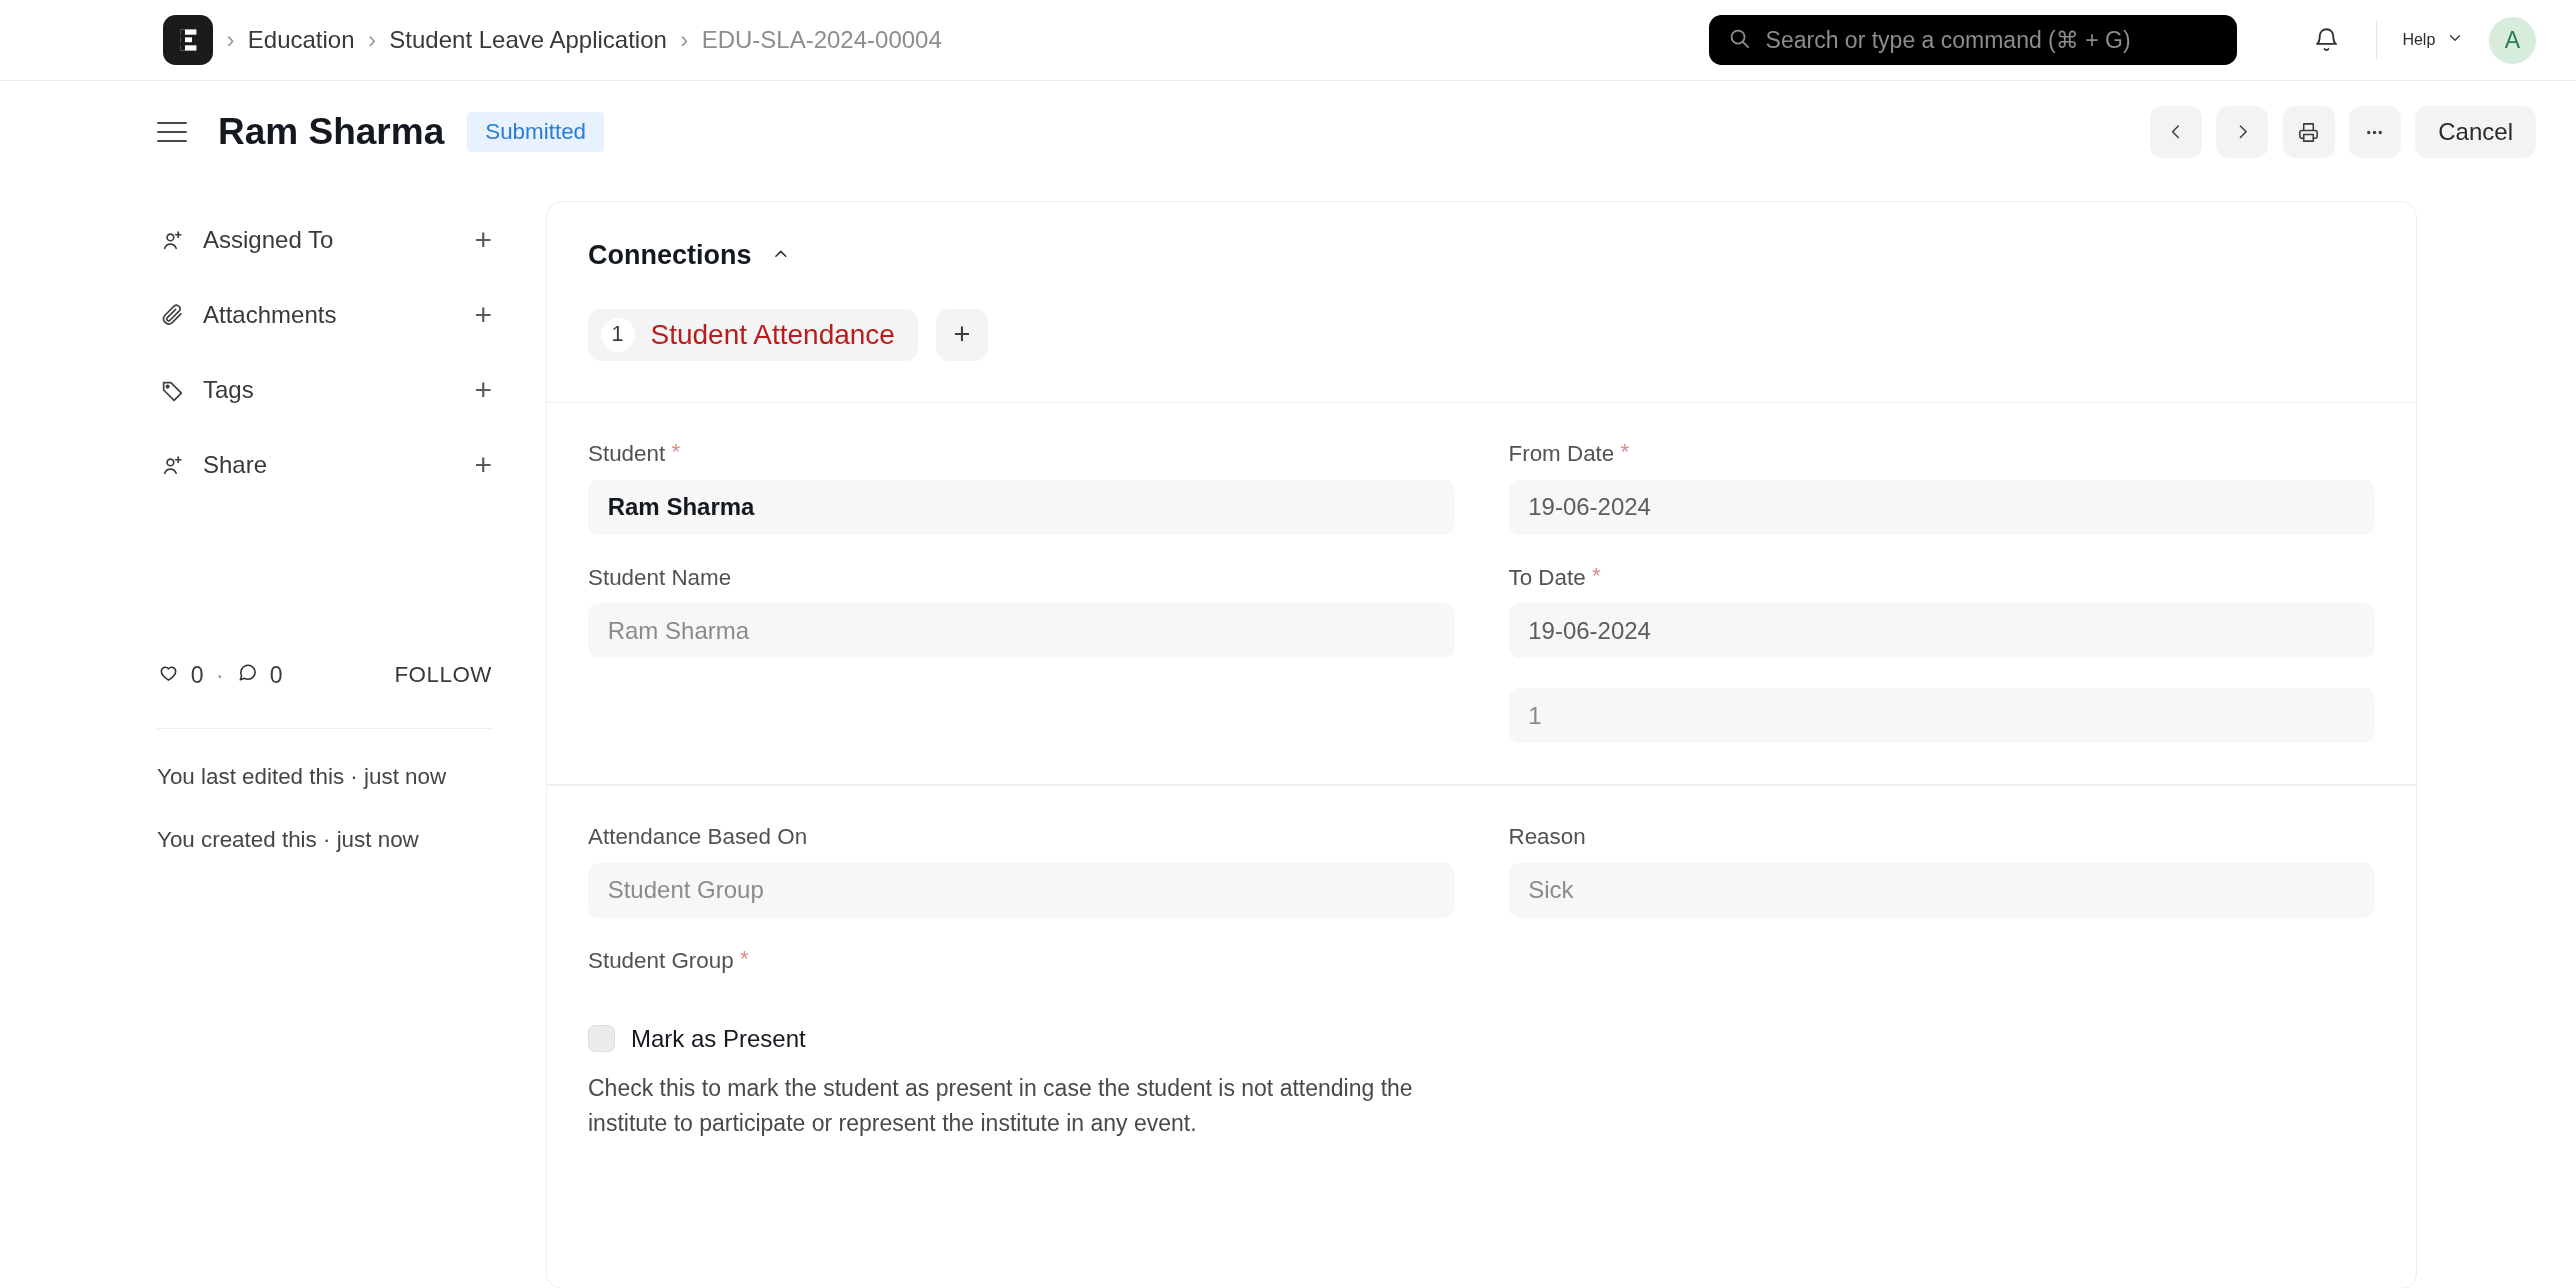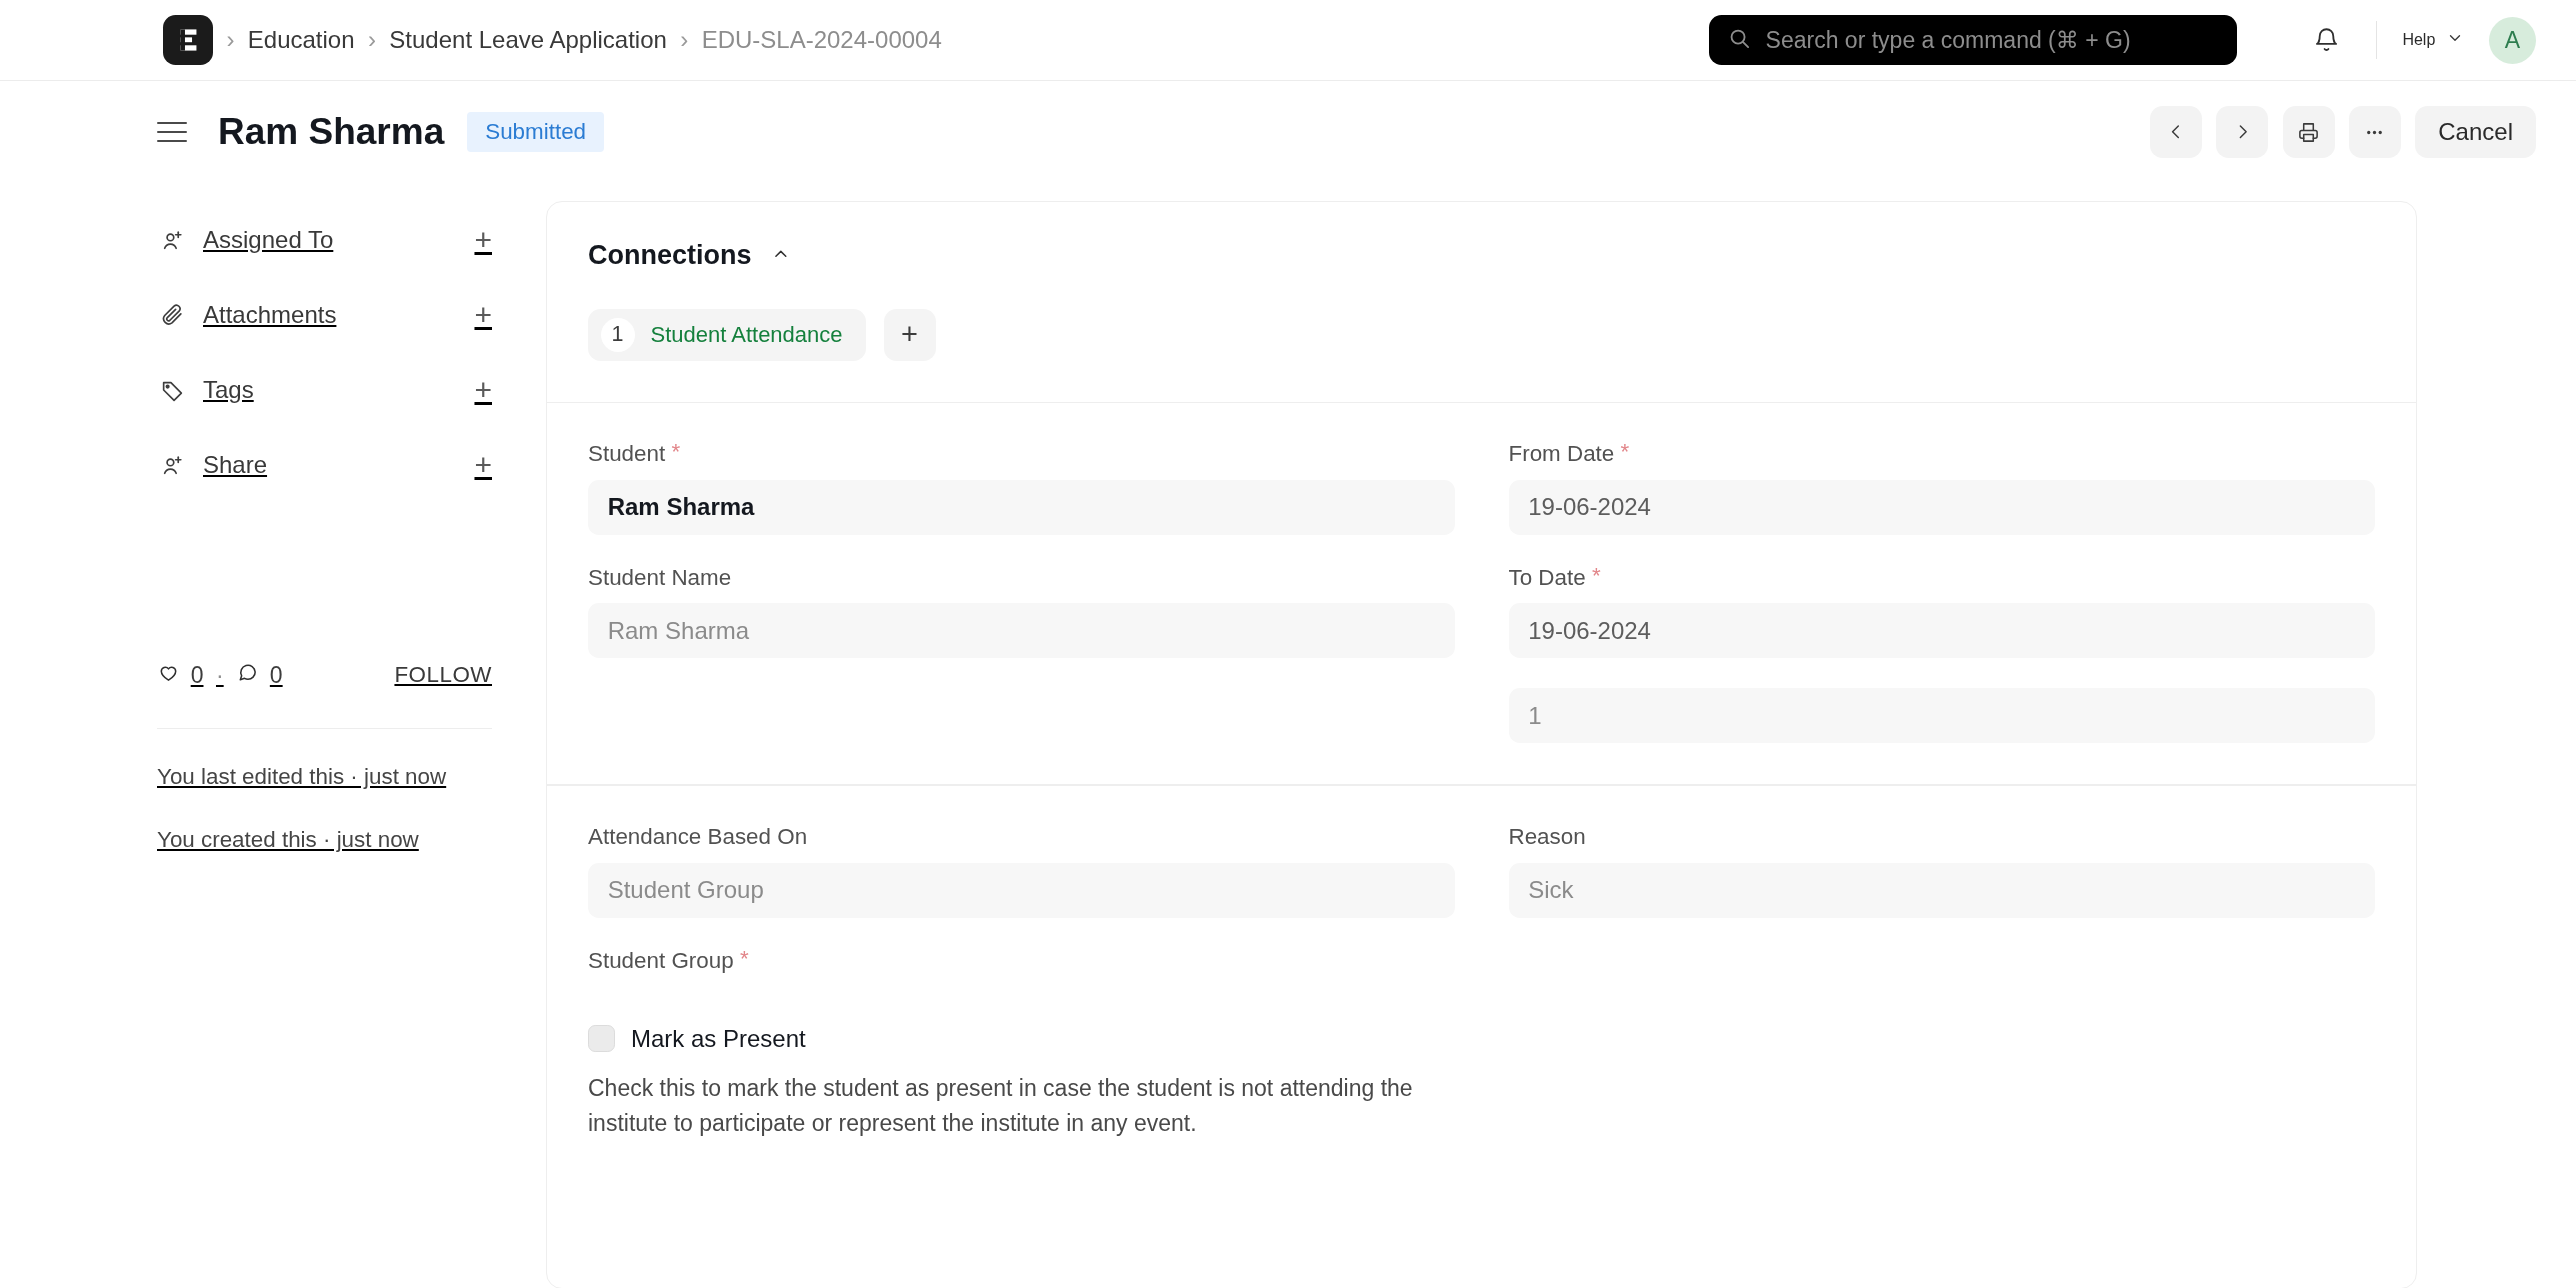--- a/index.html
+++ b/index.html
@@ -87,21 +87,21 @@
     background: #f3f3f3; border: none;
     display:flex; align-items:center; justify-content:center;
     color: #3b3b3b; cursor: pointer;
   }
   .tb-btn.text { padding: 0 23px; font-size: 24px; font-family: inherit; color:#2a2a2a;}
 
   
   .body-wrap { display: flex; padding: 0 40px 0 0; height: calc(1288px - 170px); }
 
   
-  .sidebar { width: 546px; flex: 0 0 546px; padding: 32px 54px 4px 157px; text-decoration: underline; }
+  .sidebar { width: 546px; flex: 0 0 546px; padding: 32px 54px 4px 157px; }
   .side-item {
     display: flex; align-items: center;
     height: 75px; cursor: pointer;
   }
   .side-ico { width: 30px; display:flex; align-items:center; justify-content:center; flex:0 0 auto;}
   .side-label { font-size: 24px; color: #393939; margin-left: 16px; white-space: nowrap; }
   .side-plus { margin-left: auto; font-size: 30px; color: #5a5a5a; line-height: 1; font-weight: 300;}
 
   .social-row {
     display: flex; align-items: center;
@@ -137,21 +137,21 @@
   .conn-pill {
     display:flex; align-items:center; gap: 16px;
     background: #f4f4f4; border-radius: 12.5px;
     height: 52px; padding: 0 23px 0 12.5px; cursor:pointer;
   }
   .conn-count {
     width: 34px; height: 34px; border-radius:50%;
     background:#fff; color:#3c3c3c; font-size: 21.5px;
     display:flex; align-items:center; justify-content:center;
   }
-  .conn-label { font-size: 22px; color:#15803d; white-space: nowrap;}
+  .conn-label { font-size: 28px; color:#b91c1c; white-space: nowrap;}
   .conn-add {
     width: 52px; height: 52px; border-radius: 12.5px;
     background: #f4f4f4; border:none;
     display:flex; align-items:center; justify-content:center;
     font-size: 29px; color:#3c3c3c; cursor:pointer; font-family:inherit;
     font-weight: 300;
   }
 
   
   .grid { display: grid; grid-template-columns: 1fr 1fr; column-gap: 54px; }

